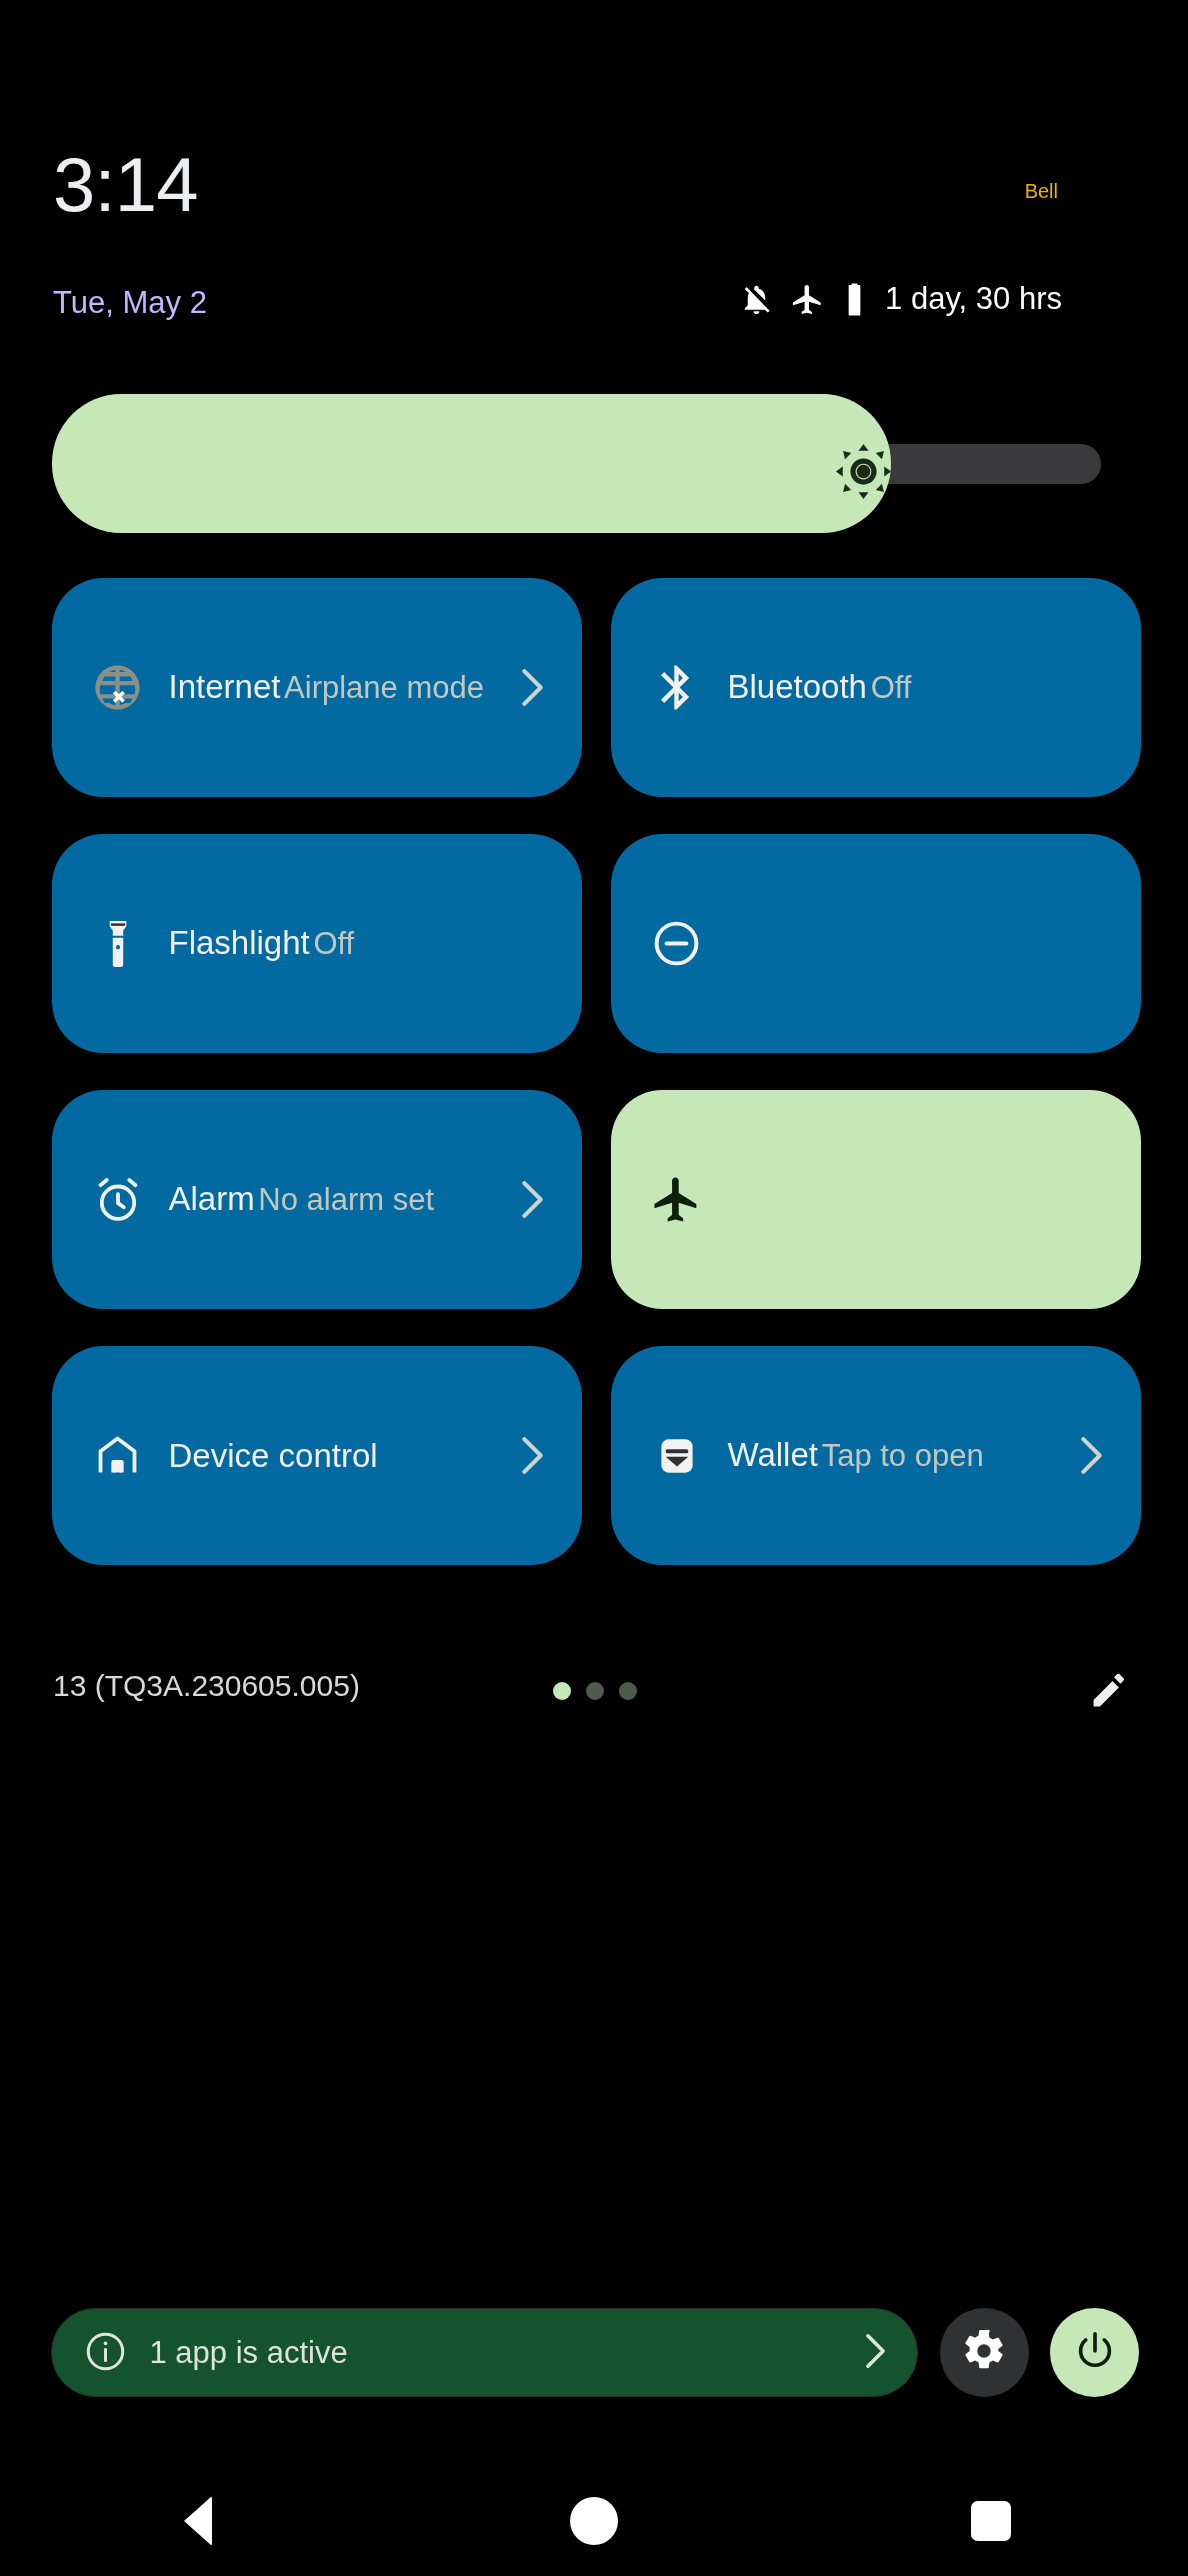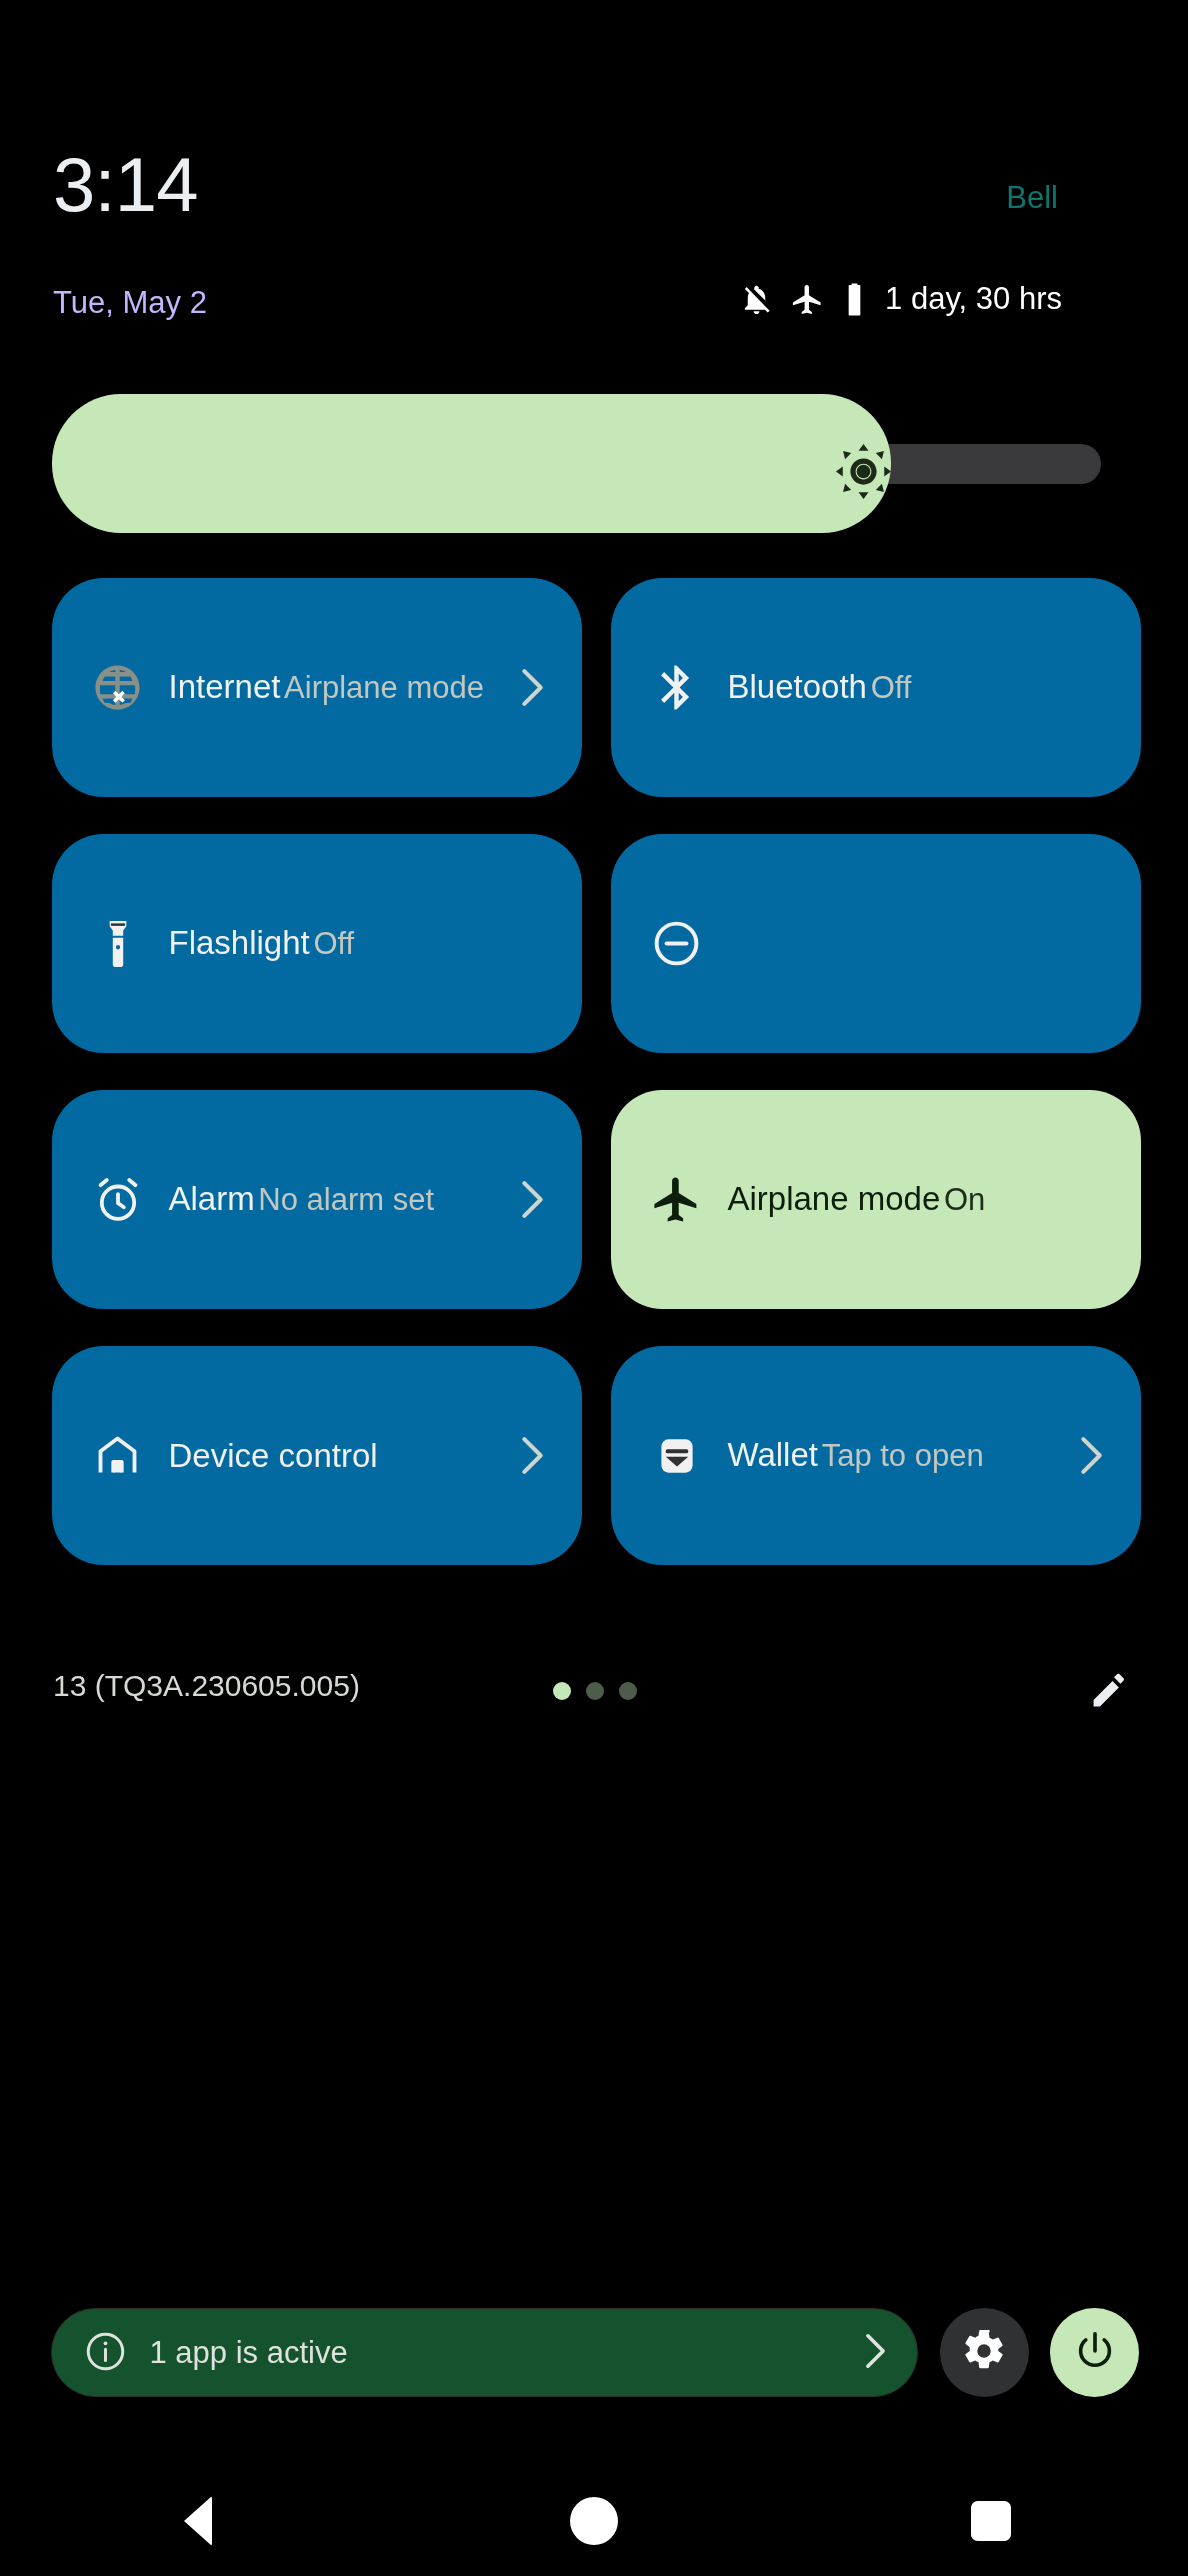--- a/index.html
+++ b/index.html
@@ -15,21 +15,21 @@
   .statusbar {
     position:absolute; left:0; top:0; width:1108px; height:347px;
   }
   .clock {
     position:absolute; left:53px; top:147px;
     font-size:76px; line-height:1; color:#eceff1; font-weight:400;
     letter-spacing:-0.8px;
   }
   .carrier {
     position:absolute; right:50px; top:180px;
-    font-size:31px; color:#0f766e; font-weight:400;
+    font-size:20px; color:#eab308; font-weight:400;
   }
   .date {
     position:absolute; left:53px; top:285px;
     font-size:31px; color:#c4b5fd; font-weight:400;
   }
   .status-icons {
     position:absolute; right:46px; top:281px;
     display:flex; align-items:center; gap:16.5px;
   }
   .status-icons svg { display:block; }
@@ -271,24 +271,20 @@
           </svg>
       </span>
     </div>
 
     <div class="tile active">
       <span class="tile-icon">
         <svg width="53" height="53" viewBox="0 0 24 24" fill="#0d1f0b">
           <path d="M21 16v-2l-8-5V3.5c0-.83-.67-1.5-1.5-1.5S10 2.67 10 3.5V9l-8 5v2l8-2.5V19l-2 1.5V22l3.5-1 3.5 1v-1.5L13 19v-5.5l8 2.5z"></path>
         </svg>
       </span>
-      <span class="tile-text">
-        <span class="tile-title">Airplane mode</span>
-        <span class="tile-sub">On</span>
-      </span>
     </div>
 
     <div class="tile single">
       <span class="tile-icon">
         <svg width="51" height="51" viewBox="0 0 24 24" fill="none" stroke="#f1f1f1" stroke-width="1.8" stroke-linejoin="round">
           <path d="M4 20V10l8-6 8 6v10"></path>
           <path d="M10 20v-5h4v5" fill="#f1f1f1" stroke="#f1f1f1"></path>
         </svg>
       </span>
       <span class="tile-text">

